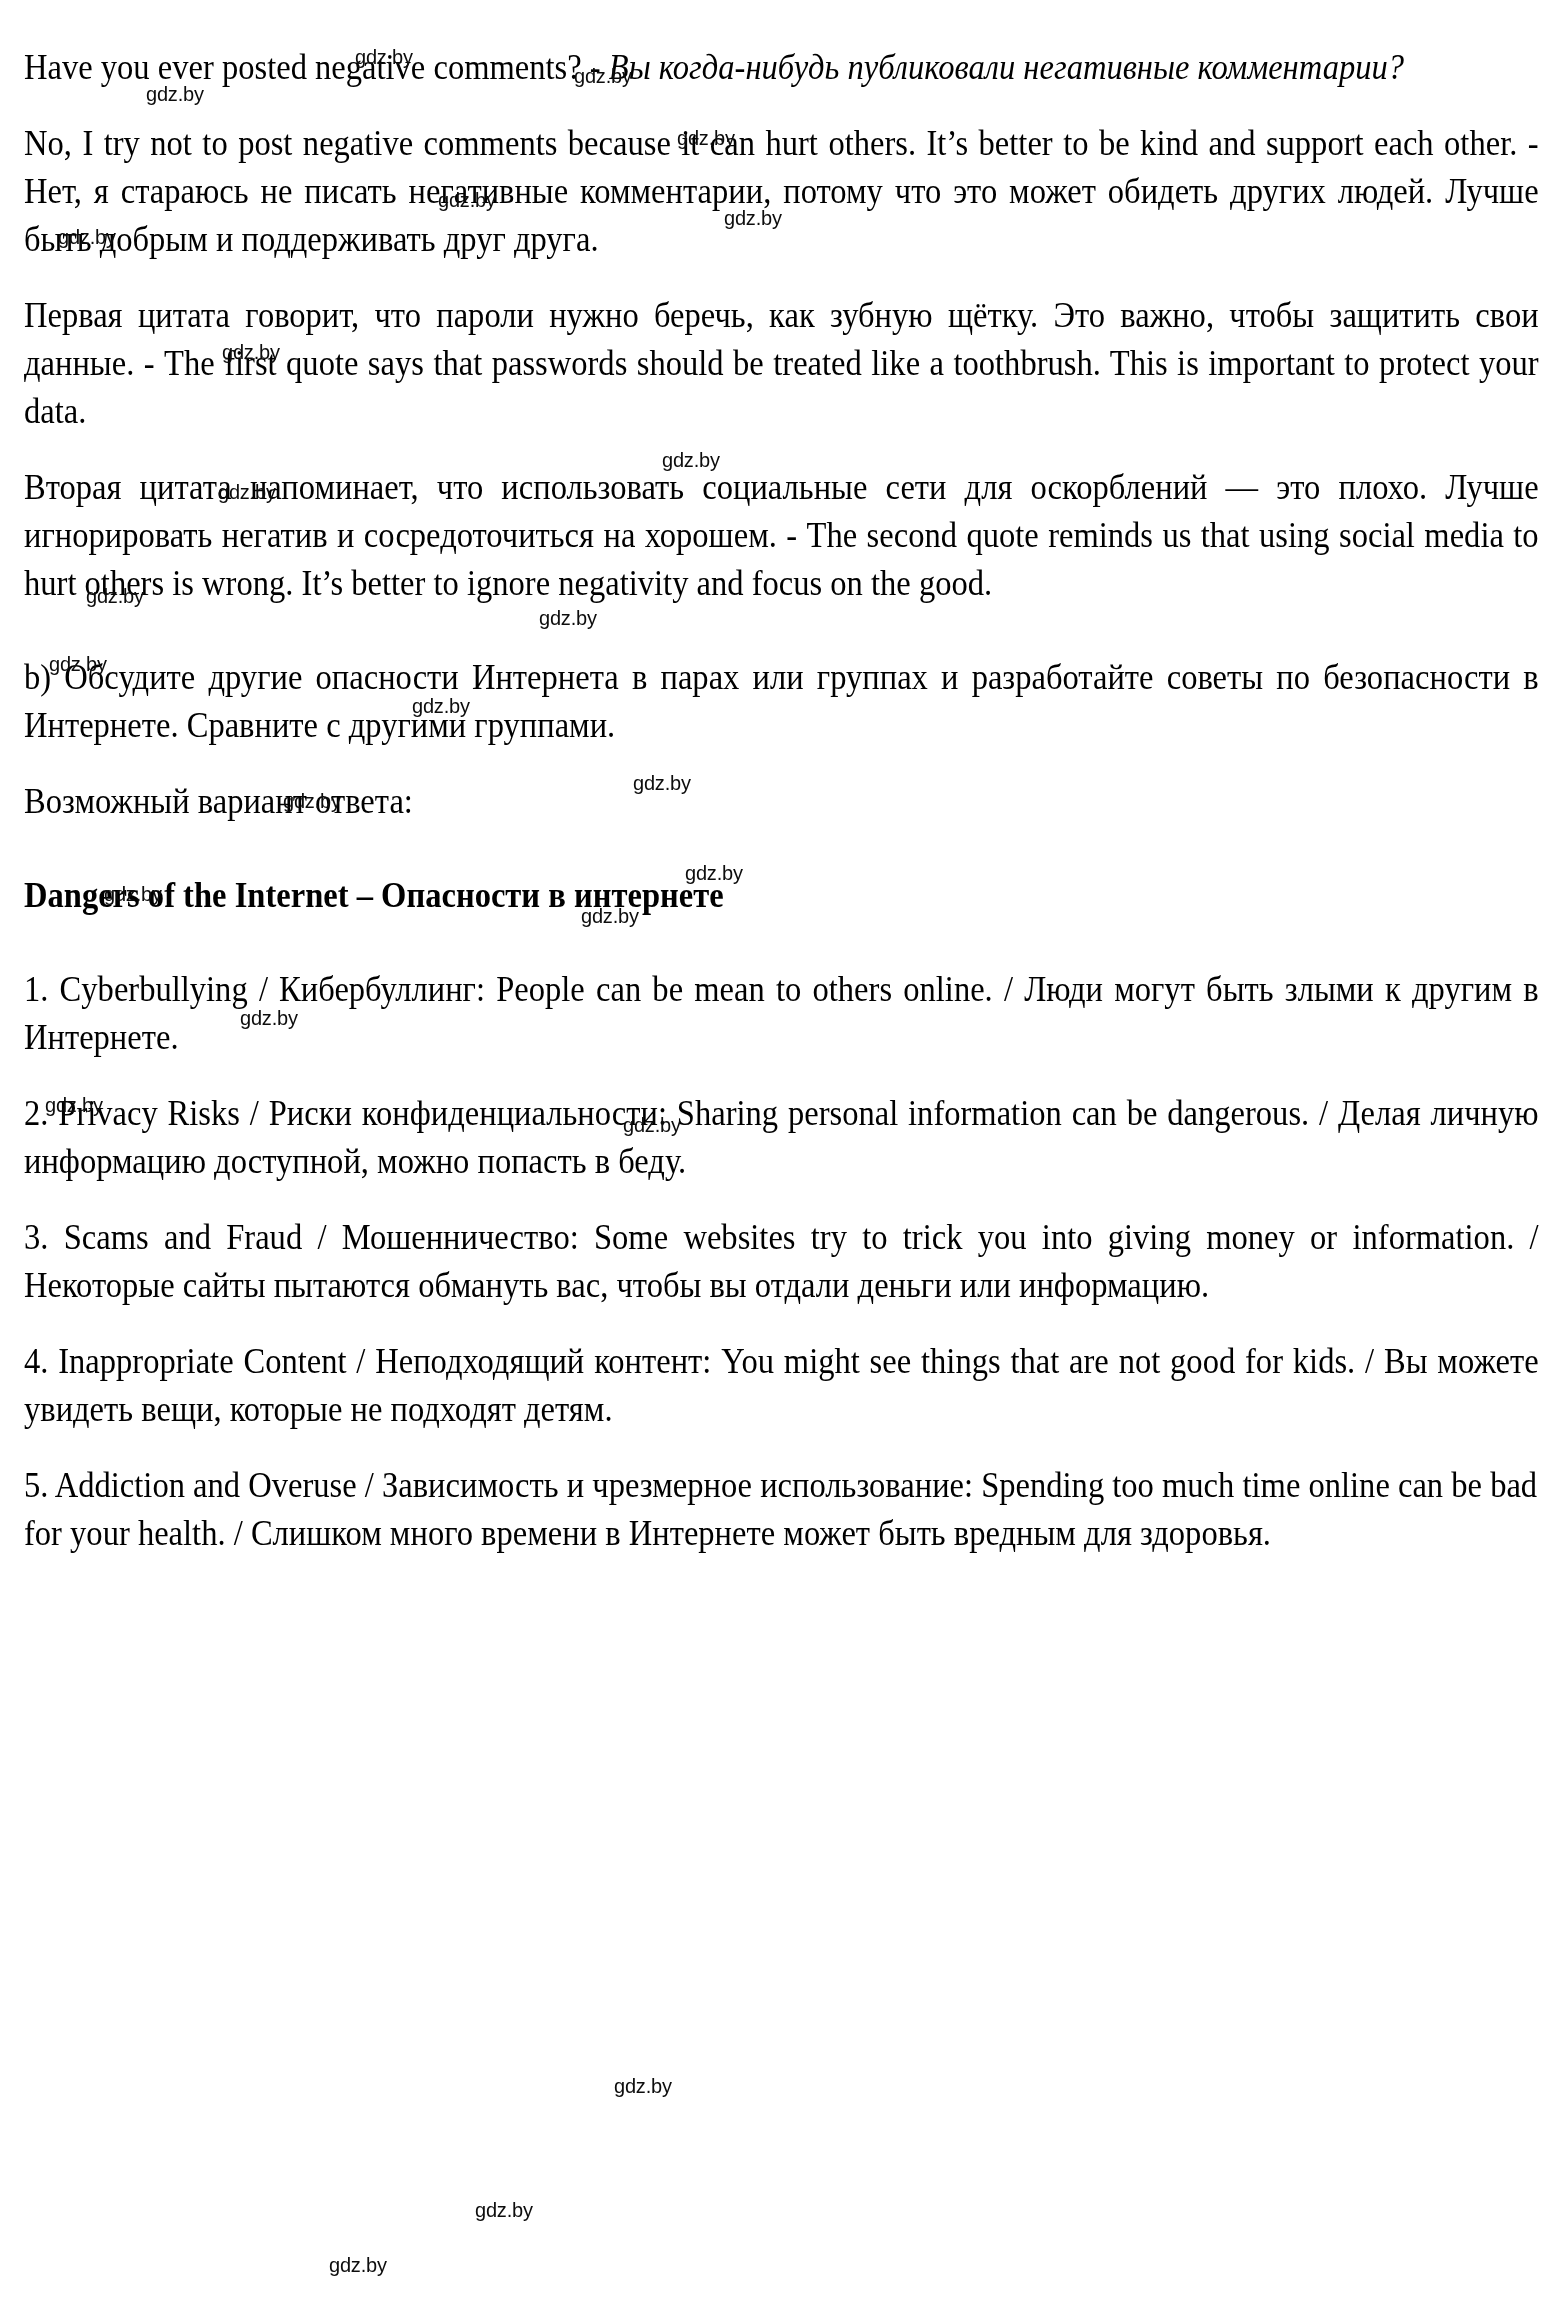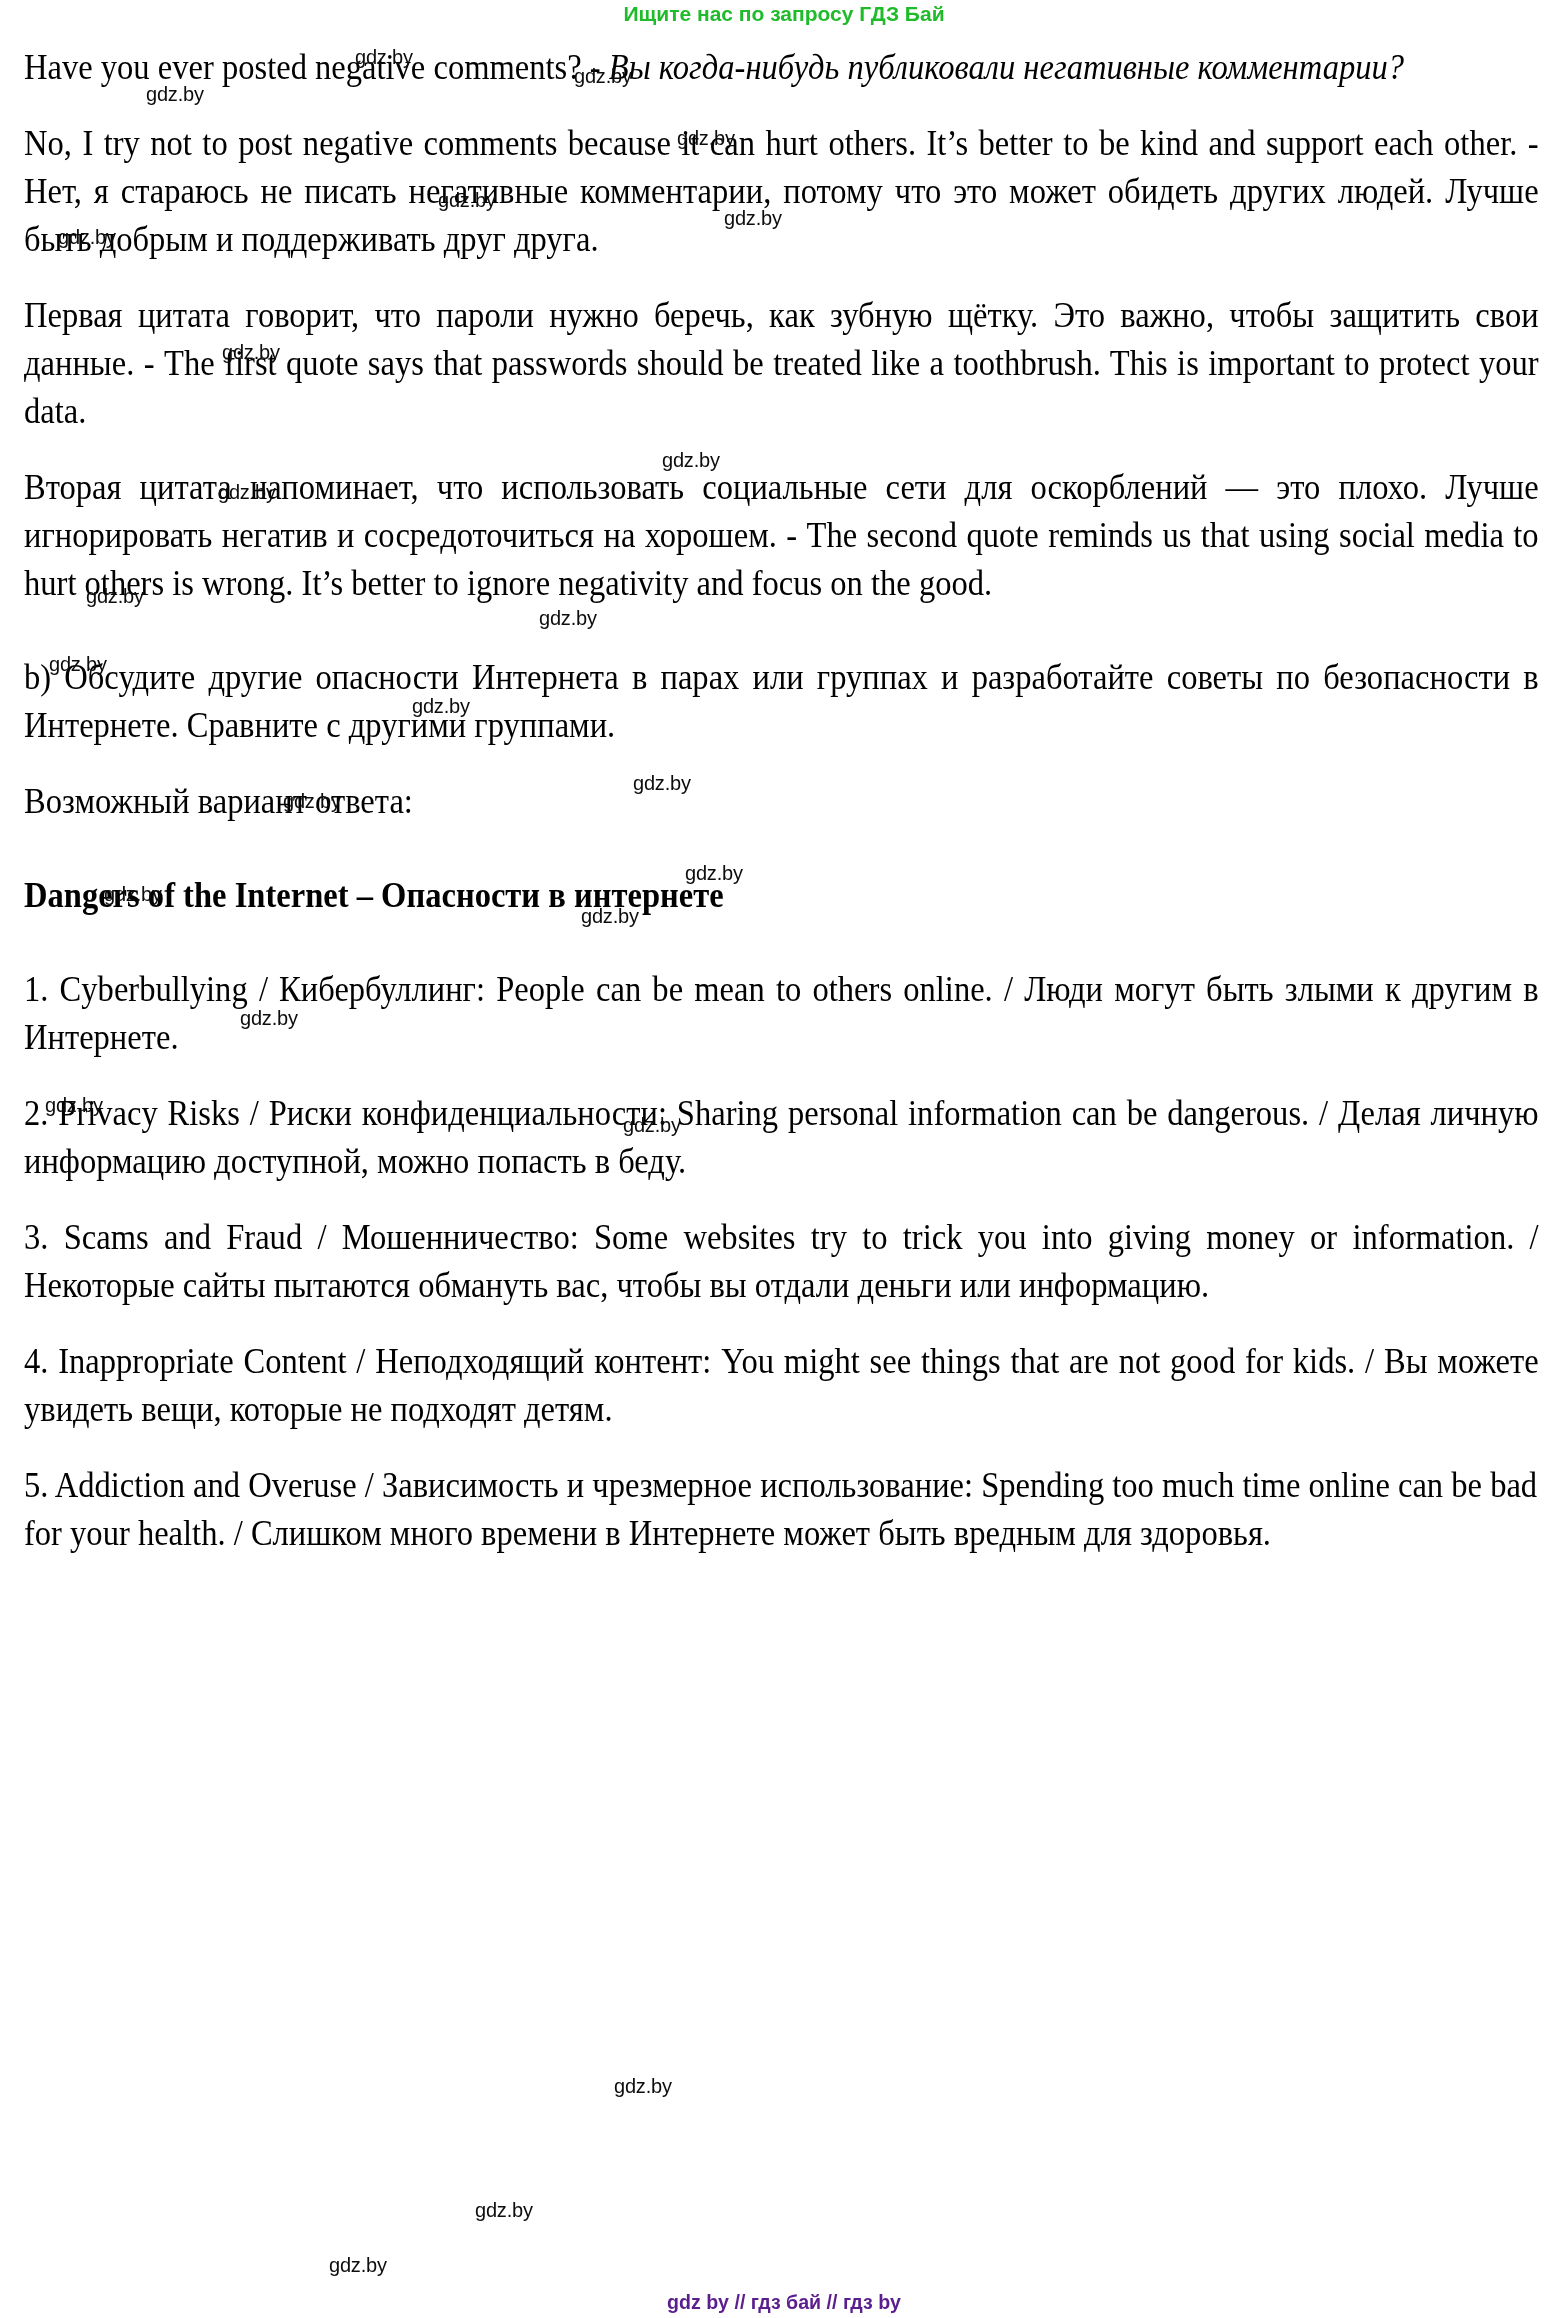--- a/index.html
+++ b/index.html
@@ -82,21 +82,20 @@
     font-size: 19.6px;
     font-weight: bold;
     white-space: nowrap;
   }
 </style>
 </head>
 <body>
 
 <div id="page">
 
-  <div class="promo">Ищите нас по запросу ГДЗ Бай</div>
 
   <div class="col">
 
     <p class="para"><span>Have you ever posted negative comments? -</span> <span class="it">Вы когда-нибудь публиковали негативные комментарии?</span></p>
 
     <div class="spacer-md"></div>
 
     <p class="para">No, I try not to post negative comments because it can hurt others. It’s better to be kind and support each other. - Нет, я стараюсь не писать негативные комментарии, потому что это может обидеть других людей. Лучше быть добрым и поддерживать друг друга.</p>
 
     <div class="spacer-md"></div>
@@ -162,16 +161,15 @@
       <span class="wm" style="left: 104px; top: 883px; color: rgb(13, 13, 13);">gdz.by</span>
       <span class="wm" style="left: 581px; top: 905px; color: rgb(13, 13, 13);">gdz.by</span>
       <span class="wm" style="left: 240px; top: 1007px; color: rgb(13, 13, 13);">gdz.by</span>
       <span class="wm" style="left: 45px; top: 1094px; color: rgb(13, 13, 13);">gdz.by</span>
       <span class="wm" style="left: 623px; top: 1114px; color: rgb(13, 13, 13);">gdz.by</span>
       <span class="wm" style="left: 614px; top: 2075px; color: rgb(13, 13, 13);">gdz.by</span>
       <span class="wm" style="left: 475px; top: 2199px; color: rgb(13, 13, 13);">gdz.by</span>
       <span class="wm" style="left: 329px; top: 2254px; color: rgb(13, 13, 13);">gdz.by</span>
     </div>
 
-  <div class="footer">gdz by  //  гдз бай  //  гдз by</div>
 
 </div>
 
 
 </body></html>

